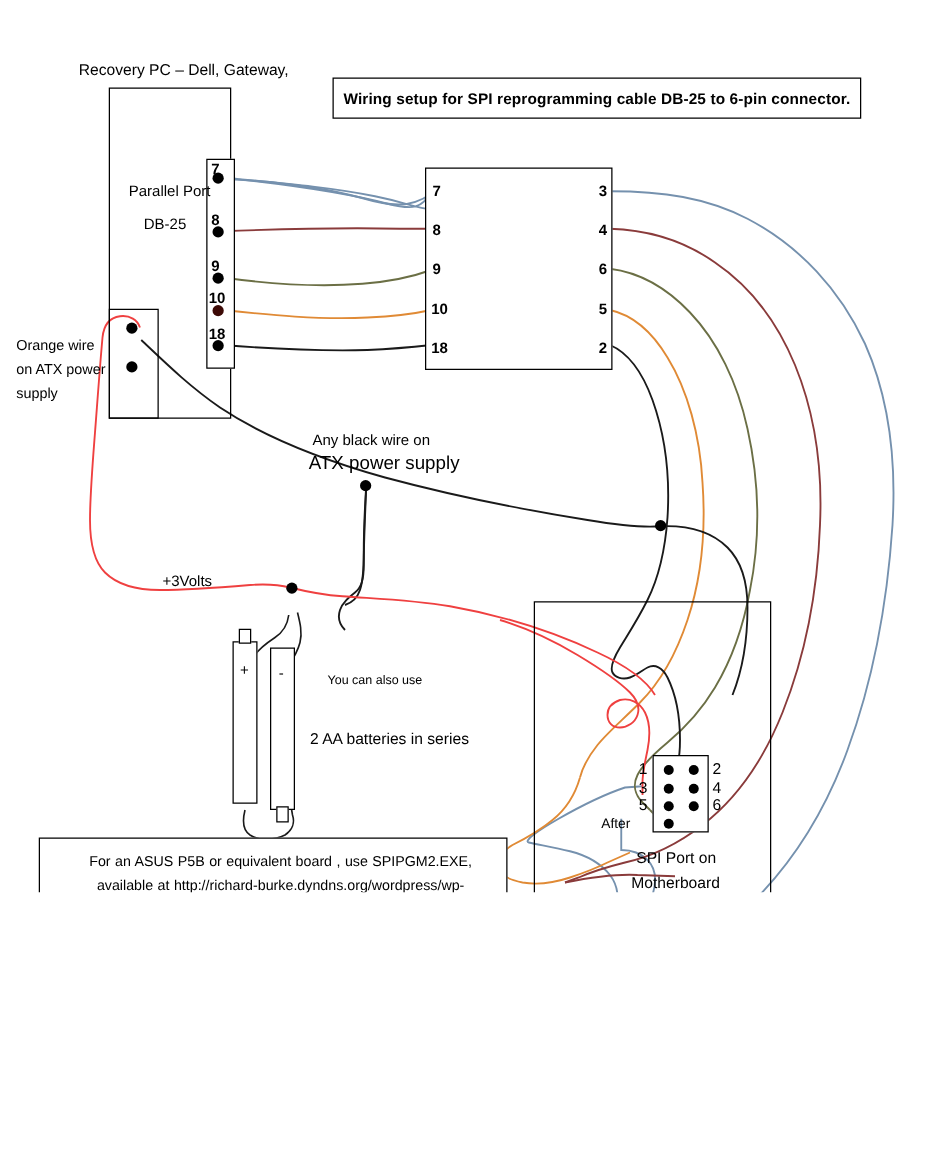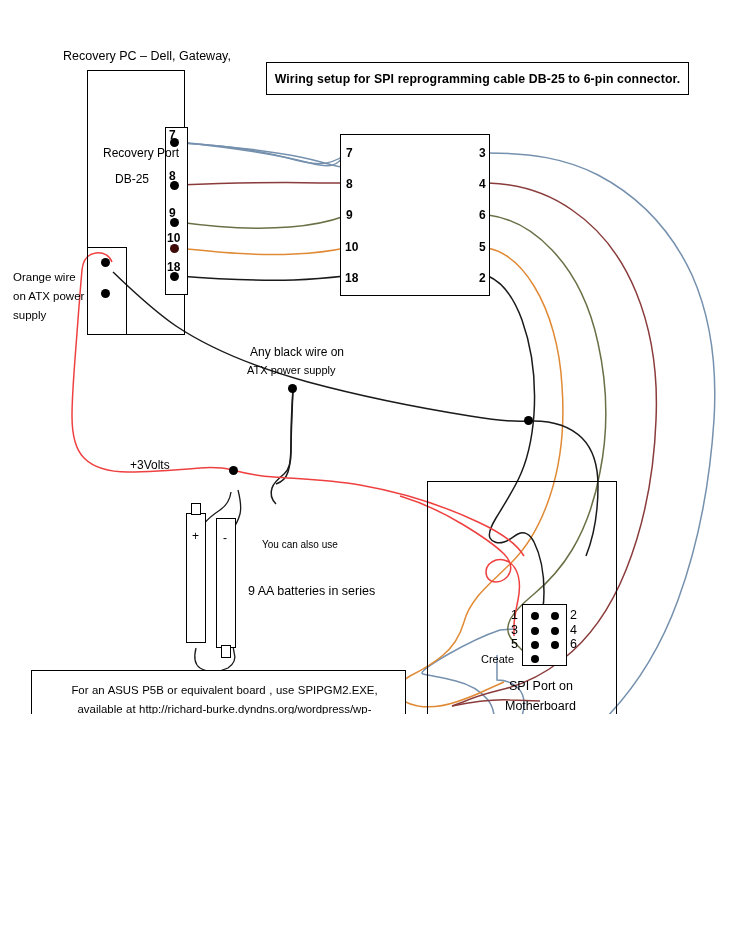--- a/index.html
+++ b/index.html
@@ -245,21 +245,21 @@
   <div class="dot dot-sm" style="left:531px; top:641px;"></div>
   <div class="dot dot-sm" style="left:551px; top:641px;"></div>
   <div class="dot dot-sm" style="left:531px; top:655px;"></div>
 
   <div class="lbl" style="left:63px; top:48px; font-size:12.5px;">Recovery PC – Dell, Gateway,</div>
 
   <div id="title-box">
     <span class="t">Wiring setup for SPI reprogramming cable  DB-25 to 6-pin connector.</span>
   </div>
 
-  <div class="lbl" style="left:103px; top:145px; font-size:12px;">Recovery Port</div>
+  <div class="lbl" style="left:103px; top:145px; font-size:12px;">Parallel Port</div>
   <div class="lbl" style="left:115px; top:171px; font-size:12px;">DB-25</div>
 
   <div class="pin-num" style="left:169px; top:128px;">7</div>
   <div class="pin-num" style="left:169px; top:169px;">8</div>
   <div class="pin-num" style="left:169px; top:206px;">9</div>
   <div class="pin-num" style="left:167px; top:231px;">10</div>
   <div class="pin-num" style="left:167px; top:260px;">18</div>
 
   <div class="pin-num" style="left:346px; top:146px;">7</div>
   <div class="pin-num" style="left:346px; top:177px;">8</div>
@@ -271,37 +271,37 @@
   <div class="pin-num" style="left:479px; top:177px;">4</div>
   <div class="pin-num" style="left:479px; top:208px;">6</div>
   <div class="pin-num" style="left:479px; top:240px;">5</div>
   <div class="pin-num" style="left:479px; top:271px;">2</div>
 
   <div class="lbl" style="left:13px; top:268px; font-size:11.5px; line-height:19px;">Orange wire
 on ATX power
 supply</div>
 
   <div class="lbl" style="left:250px; top:344px; font-size:12px;">Any black wire on</div>
-  <div class="lbl" style="left:247px; top:362px; font-size:11px;">ATX power supply</div>
+  <div class="lbl" style="left:247px; top:362px; font-size:15px;">ATX power supply</div>
 
   <div class="lbl" style="left:130px; top:457px; font-size:12px;">+3Volts</div>
 
   <div class="batt-sign" style="left:192px; top:529px;">+</div>
   <div class="batt-sign" style="left:223px; top:531px;">-</div>
 
   <div class="lbl" style="left:262px; top:536px; font-size:10px;">You can also use</div>
-  <div class="lbl" style="left:248px; top:583px; font-size:12.5px;">9 AA batteries in series</div>
+  <div class="lbl" style="left:248px; top:583px; font-size:12.5px;">2 AA batteries in series</div>
 
   <div class="pin-num-plain" style="left:511px; top:608px;">1</div>
   <div class="pin-num-plain" style="left:570px; top:608px;">2</div>
   <div class="pin-num-plain" style="left:511px; top:623px;">3</div>
   <div class="pin-num-plain" style="left:570px; top:623px;">4</div>
   <div class="pin-num-plain" style="left:511px; top:637px;">5</div>
   <div class="pin-num-plain" style="left:570px; top:637px;">6</div>
-  <div class="pin-num-plain" style="left:481px; top:653px; font-size:11px;">Create</div>
+  <div class="pin-num-plain" style="left:481px; top:653px; font-size:11px;">After</div>
 
   <div class="lbl" style="left:509px; top:678px; font-size:12.5px;">SPI Port on</div>
   <div class="lbl" style="left:505px; top:698px; font-size:12.5px;">Motherboard</div>
 
   <div class="lbl" style="left:471px; top:800px; font-size:15px;">Dead PC – ASUS P5B</div>
   <div class="lbl" style="left:487px; top:824px; font-size:12.5px;">Motherboard</div>
 
   <div id="instruction-box">
     <p>For an ASUS P5B or equivalent board , use SPIPGM2.EXE, available at http://richard-burke.dyndns.org/wordpress/wp-content/uploads/2009/05/SPIPGM2.ZIP.  Download a good xxxx.ROM BIOS file from the ASUS web site. After everything is hooked up, you need to create a bootable USB key with Mkbt.exe at here: http://www.nu2.mostlycreativeworkshop.com/files/mkbt20.zip. Create your bootable USB key then copy the ROM file and SPIPGM2.EXE to it. Boot your recovery PC with the USB key then type SPIPGM2 /S xxxxxx.ROM. This will reflash your erased BIOS chip through the SPI interface. It worked for me and it will work for you. I guarantee it. If you have any problems feel free to contact me at anthony@yourbrainiacs.com.</p>
   </div>

